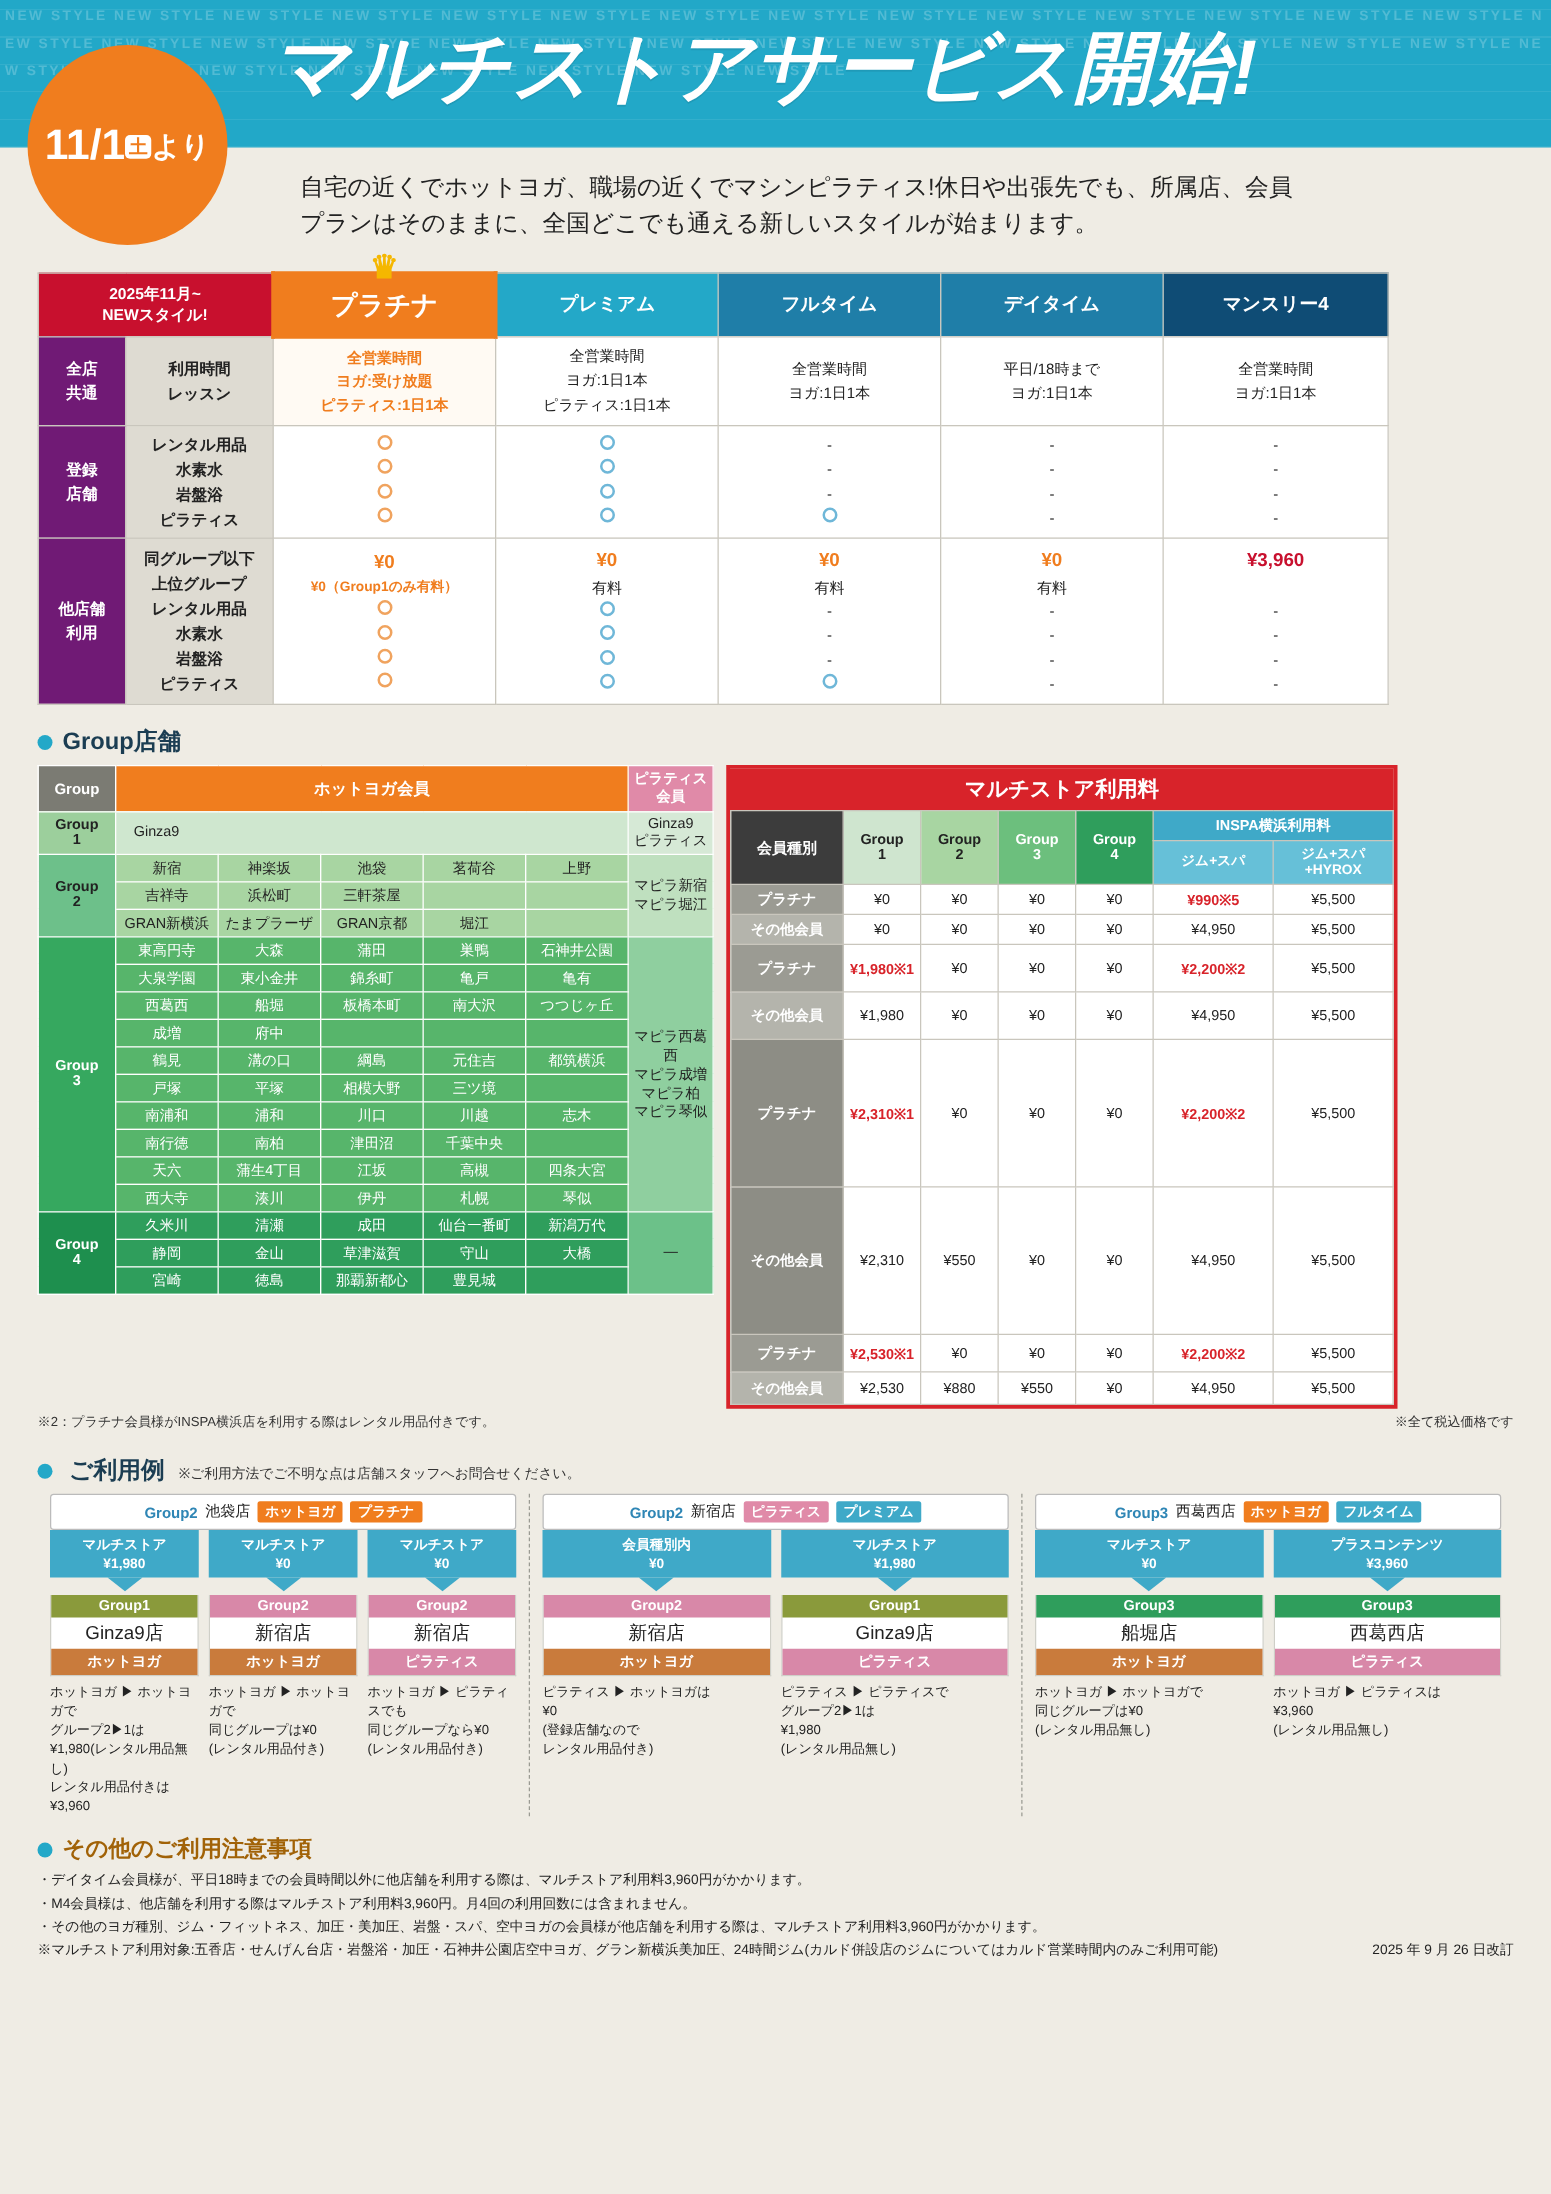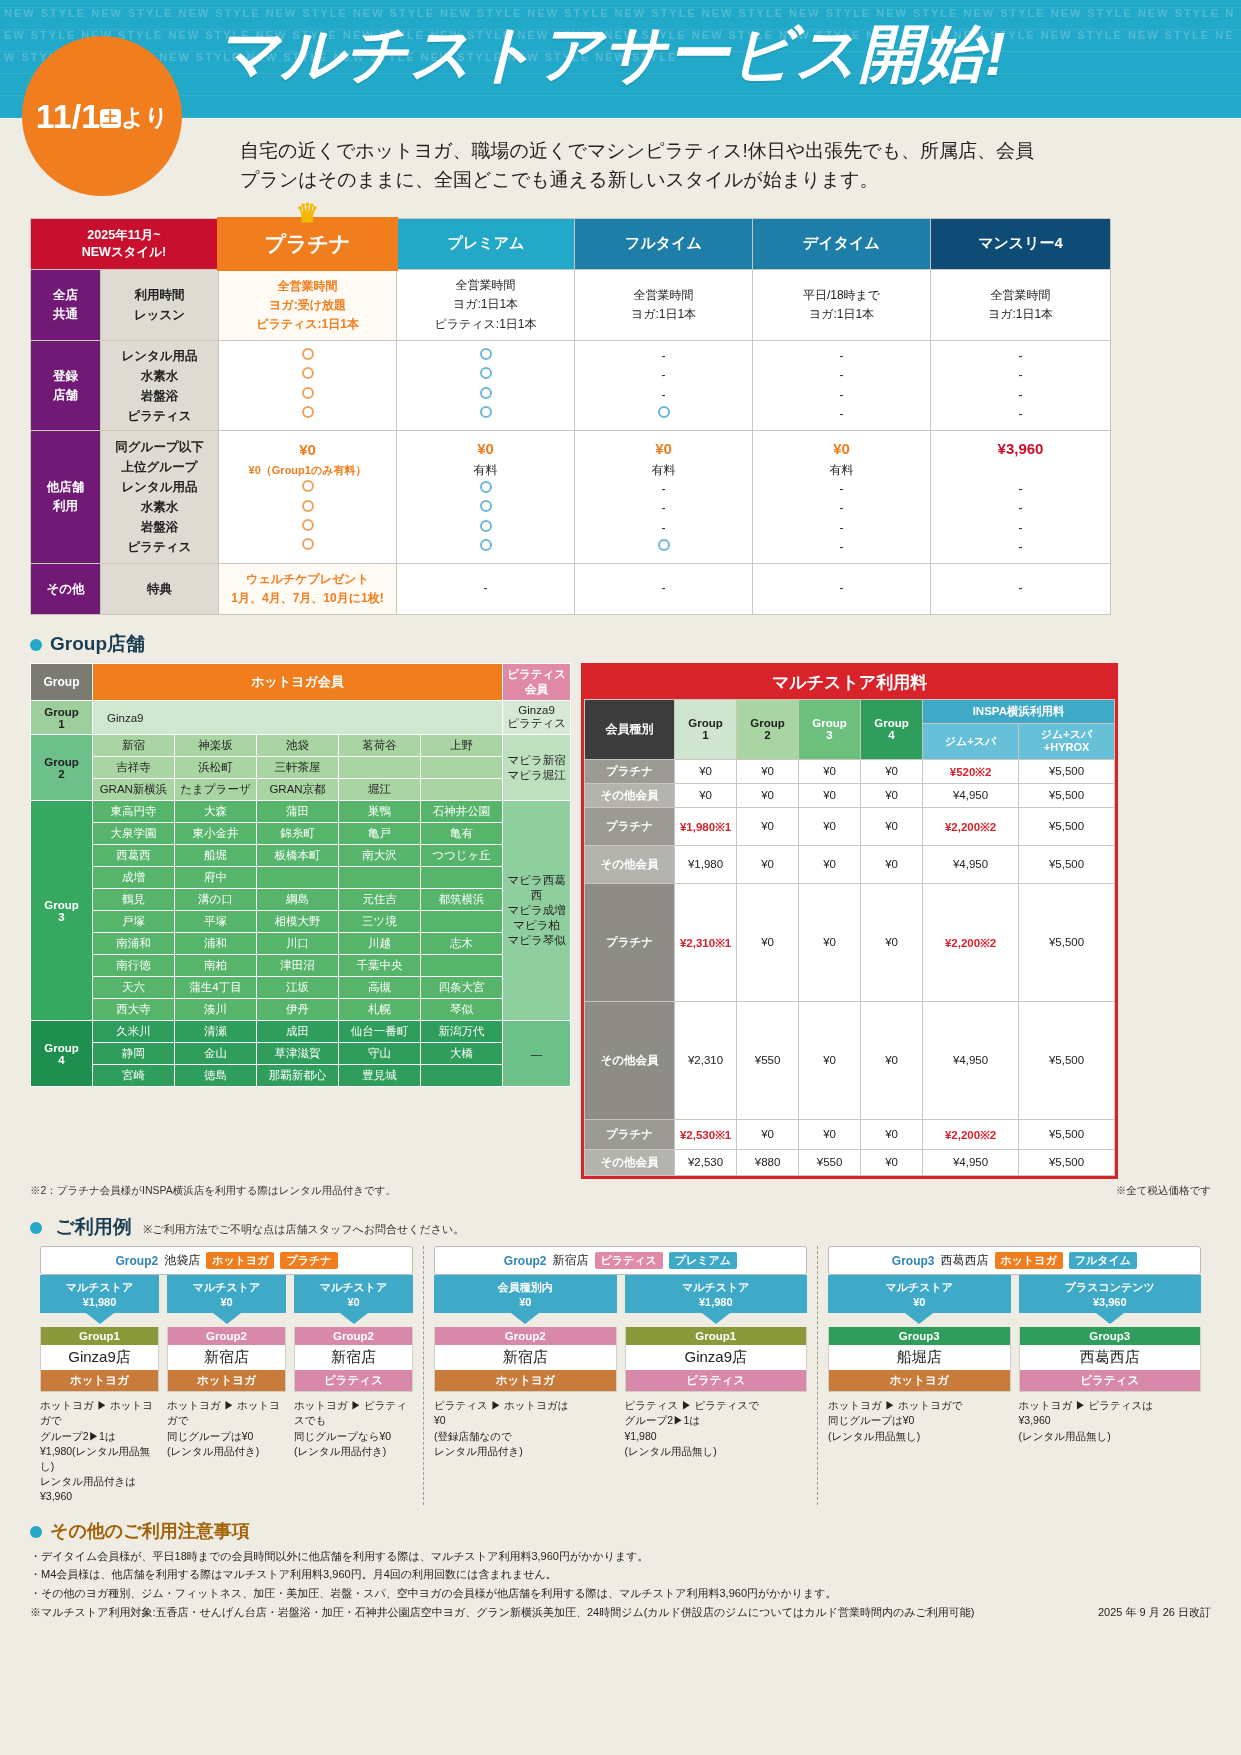--- a/index.html
+++ b/index.html
@@ -281,30 +281,20 @@
       <td class="cell">
         <div class="yen-r">¥3,960</div>
         <div>&nbsp;</div>
         <div>-</div>
             <div>-</div>
             <div>-</div>
             <div>-</div>
       </td>
     </tr>
 
-    <tr>
-      <td class="lbl-navy"><span>その他</span></td>
-      <td class="lbl-gray"><span>特典</span></td>
-      <td class="cell-or plat-col"><span style="white-space:pre-line">ウェルチケプレゼント
-1月、4月、7月、10月に1枚!</span></td>
-      <td class="cell">-</td>
-      <td class="cell">-</td>
-      <td class="cell">-</td>
-      <td class="cell">-</td>
-    </tr>
   </tbody>
     </table>
 </div>
 
 <div class="sec-title">Group店舗</div>
 
 <div class="mid">
 
   <table class="grp" style="width:520px">
     <colgroup>
@@ -492,21 +482,21 @@
         <td class="h-insp2"><span style="white-space:pre-line">ジム+スパ
 +HYROX</span></td>
       </tr>
 
       <tr>
         <td class="rlbl">プラチナ</td>
         <td>¥0</td>
         <td>¥0</td>
         <td>¥0</td>
         <td>¥0</td>
-        <td class="red-t">¥520※2</td>
+        <td class="red-t">¥990※5</td>
         <td>¥5,500</td>
       </tr>
       <tr>
         <td class="rlbl2">その他会員</td>
         <td>¥0</td>
         <td>¥0</td>
         <td>¥0</td>
         <td>¥0</td>
         <td>¥4,950</td>
         <td>¥5,500</td>

